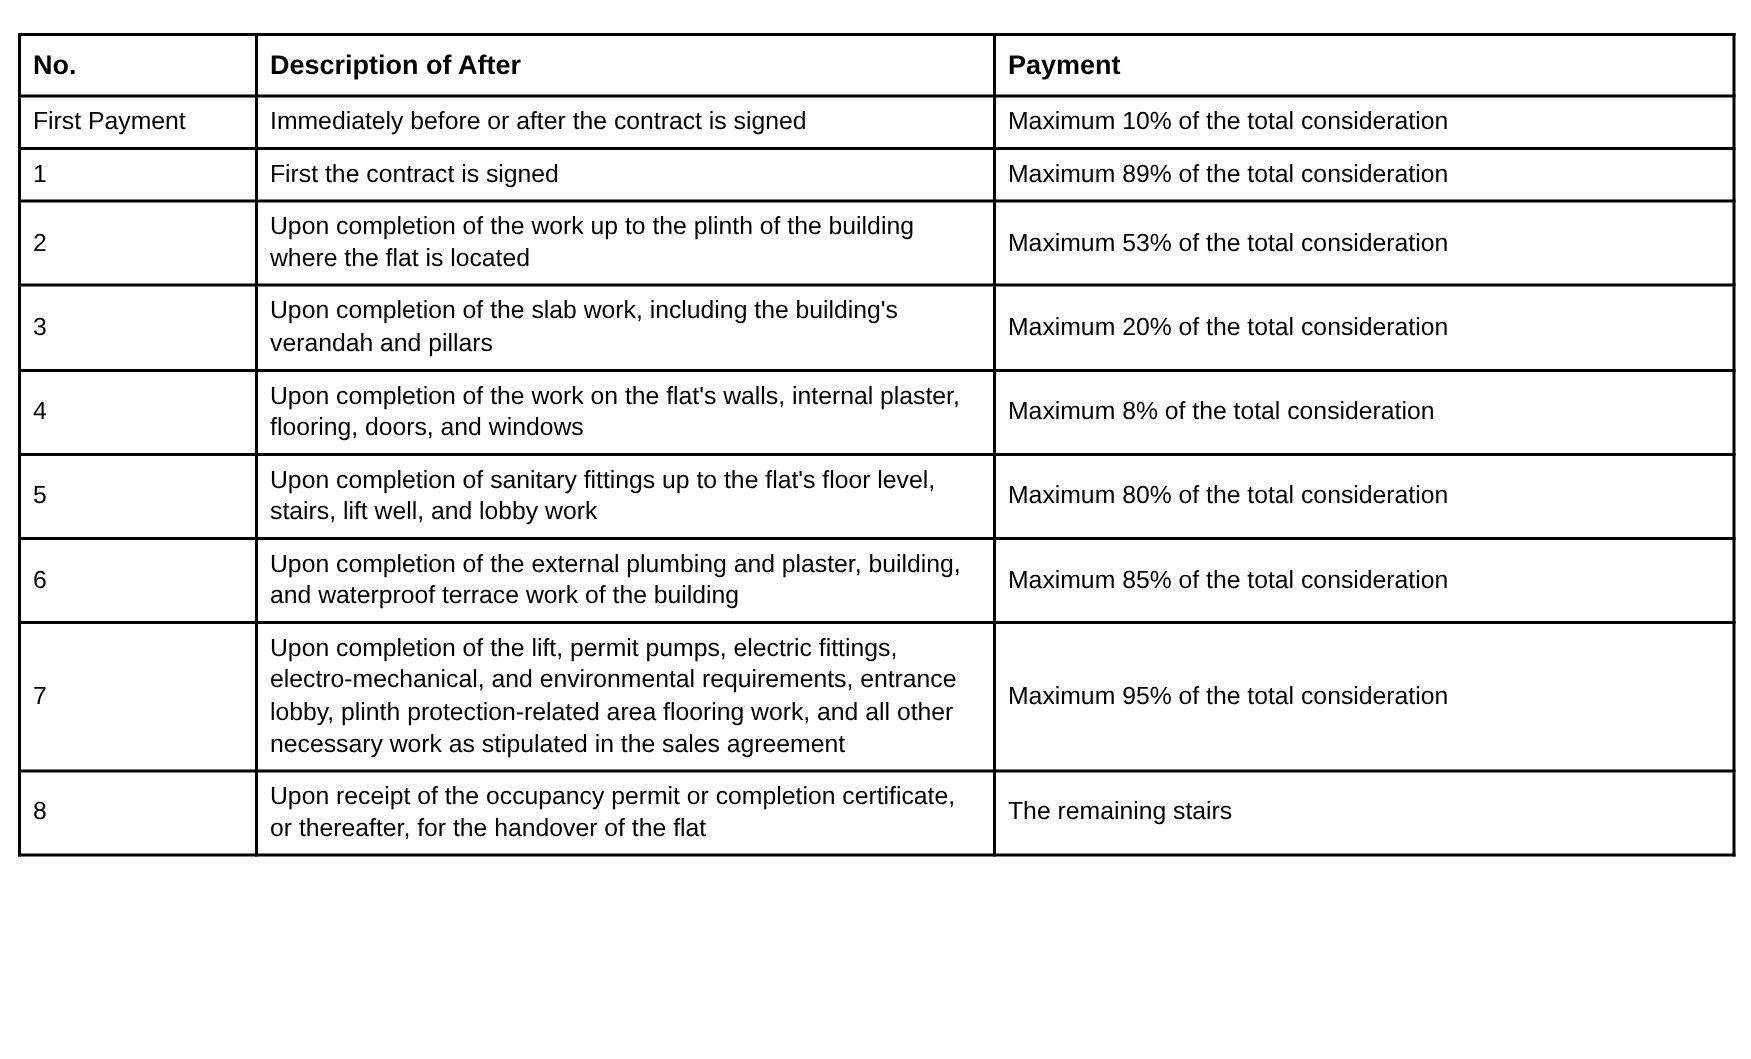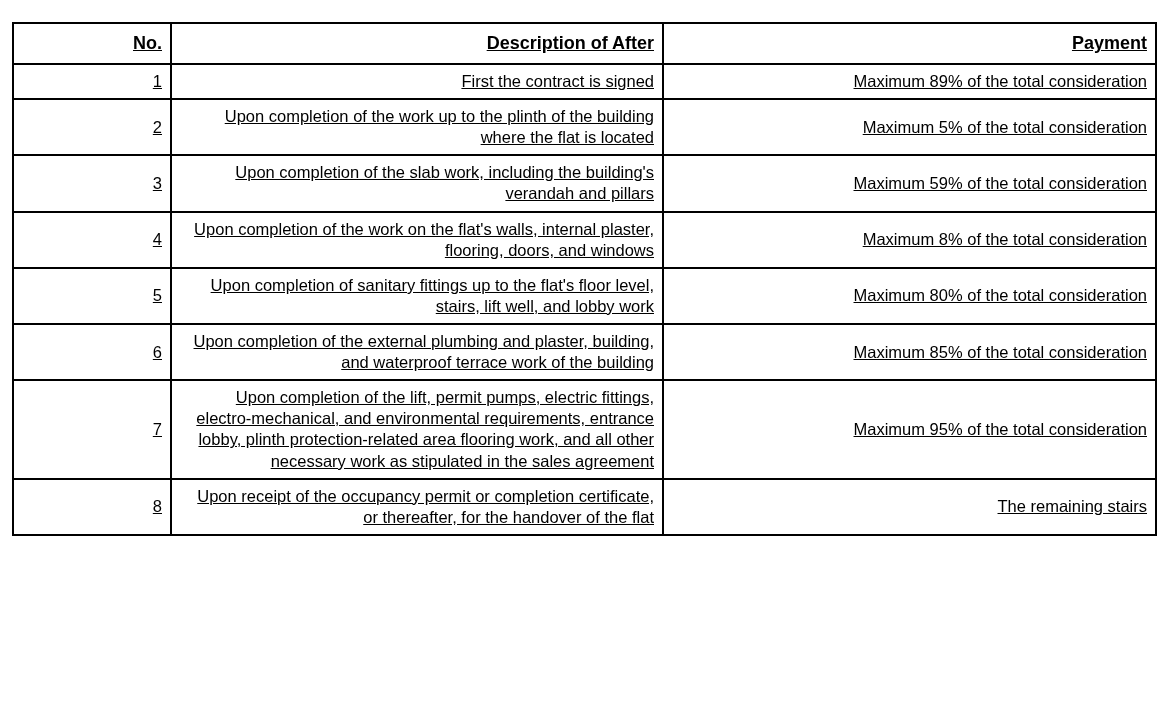--- a/index.html
+++ b/index.html
@@ -18,29 +18,28 @@
   }
   table.schedule {
     width: 1143px;
     border-collapse: collapse;
     table-layout: fixed;
     border: 2px solid #000000;
   }
   table.schedule th,
   table.schedule td {
     border: 2px solid #000000;
-    text-align: right;
+    text-align: left;
     vertical-align: middle;
     padding: 6px 8px;
     font-size: 16.5px;
     line-height: 1.28;
     color: #000000;
     background: #ffffff;
     word-wrap: break-word;
-    text-decoration: underline;
   }
   table.schedule th {
     font-size: 18px;
     font-weight: bold;
     padding: 8px 8px;
   }
   col.c-no   { width: 158px; }
   col.c-desc { width: 492px; }
   col.c-pay  { width: 493px; }
 </style>
@@ -56,33 +55,38 @@
     </colgroup>
     <thead>
       <tr>
         <th>No.</th>
         <th>Description of After</th>
         <th>Payment</th>
       </tr>
     </thead>
     <tbody id="rows">
         <tr>
+          <td>First Payment</td>
+          <td>Immediately before or after the contract is signed</td>
+          <td>Maximum 10% of the total consideration</td>
+        </tr>
+        <tr>
           <td>1</td>
           <td>First the contract is signed</td>
           <td>Maximum 89% of the total consideration</td>
         </tr>
         <tr>
           <td>2</td>
           <td>Upon completion of the work up to the plinth of the building where the flat is located</td>
-          <td>Maximum 5% of the total consideration</td>
+          <td>Maximum 53% of the total consideration</td>
         </tr>
         <tr>
           <td>3</td>
           <td>Upon completion of the slab work, including the building's verandah and pillars</td>
-          <td>Maximum 59% of the total consideration</td>
+          <td>Maximum 20% of the total consideration</td>
         </tr>
         <tr>
           <td>4</td>
           <td>Upon completion of the work on the flat's walls, internal plaster, flooring, doors, and windows</td>
           <td>Maximum 8% of the total consideration</td>
         </tr>
         <tr>
           <td>5</td>
           <td>Upon completion of sanitary fittings up to the flat's floor level, stairs, lift well, and lobby work</td>
           <td>Maximum 80% of the total consideration</td>

